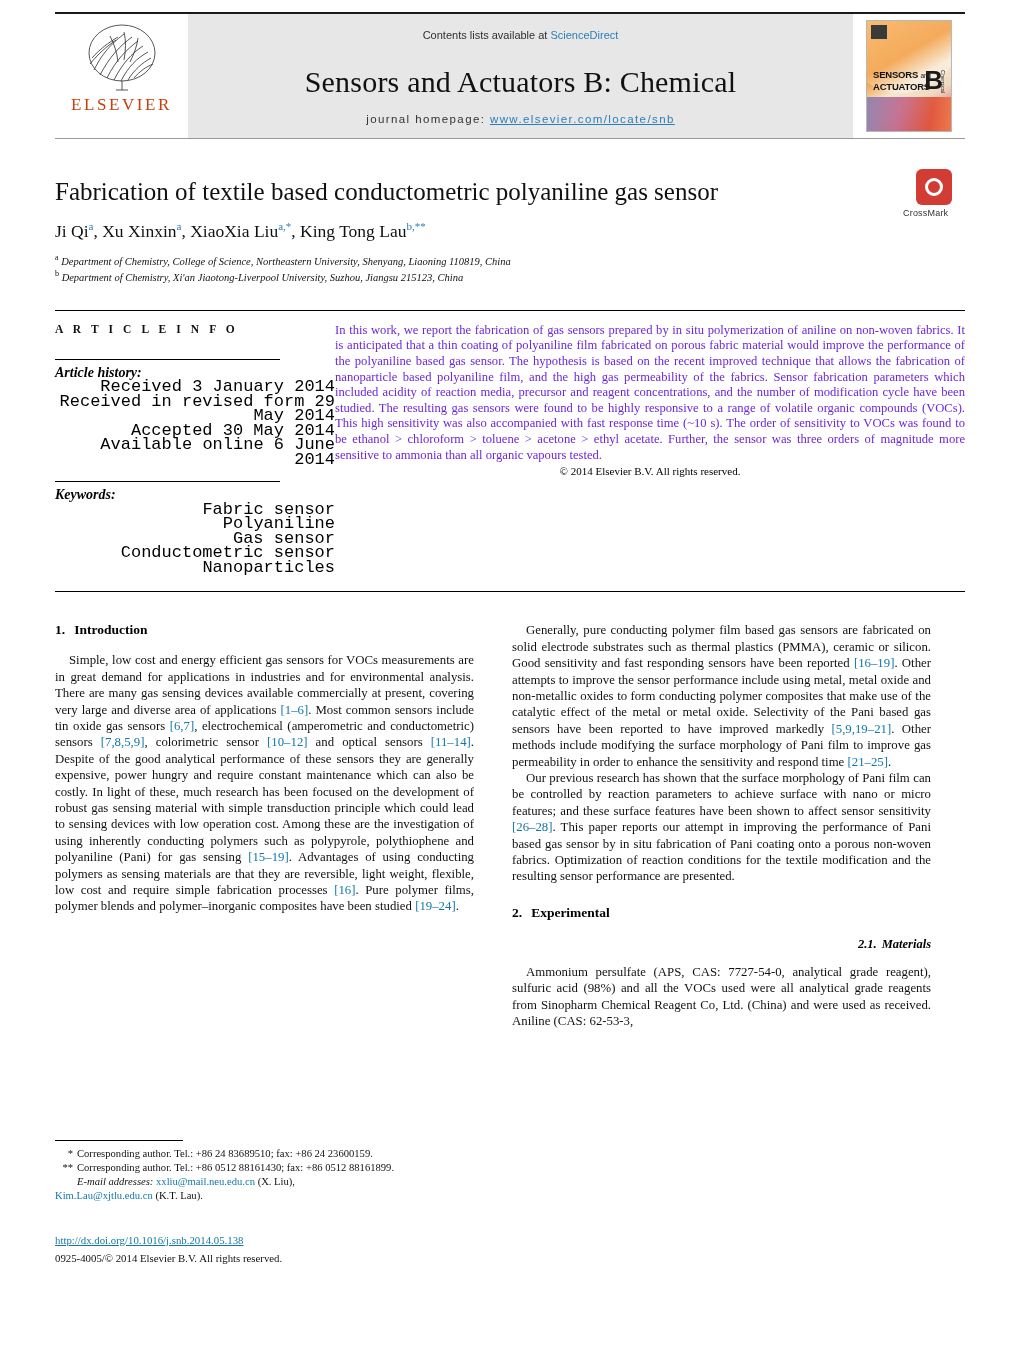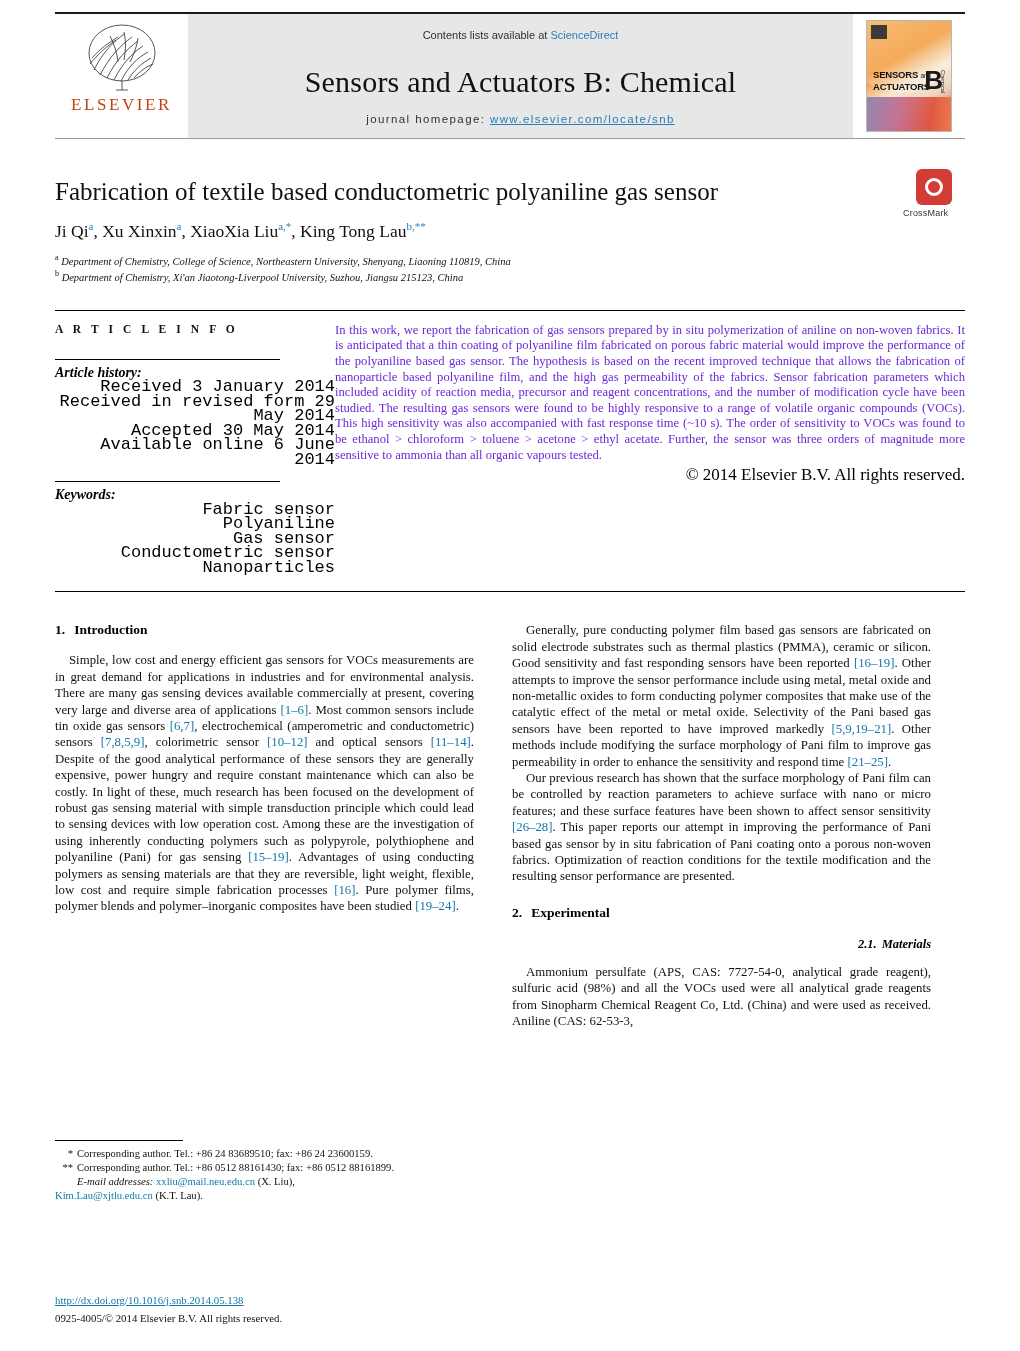--- a/index.html
+++ b/index.html
@@ -239,22 +239,22 @@
   }
   .abstract-body {
     font-family: "Liberation Serif", serif;
     font-size: 12.6px;
     line-height: 15.6px;
     text-align: justify;
     color: #6d28d9;
   }
   .copyright {
     font-family: "Liberation Serif", serif;
-    font-size: 17px;
-    text-align: right;
+    font-size: 11px;
+    text-align: center;
     margin-top: 2px;
   }
 
   
   .columns {
     margin-top: 30px;
     display: flex;
     gap: 38px;
   }
   .col { width: 419px; flex: 0 0 419px; position: relative; }
@@ -300,21 +300,21 @@
     line-height: 14px;
     color: #111;
   }
   .fn .star { display:inline-block; width: 18px; text-align: right; margin-right: 4px;}
   .fn .star2 { display:inline-block; width: 18px; text-align: right; margin-right: 4px;}
   .fn-ital { font-style: italic; }
   .mail { color: #1277a8; }
   .doi-block {
     position: absolute;
     left: 55px;
-    top: 1282px;
+    top: 1222px;
     width: 420px;
   }
   .doi-link {
     font-family: "Liberation Serif", serif;
     font-size: 10.8px;
     color: #1277a8;
     text-decoration: underline;
     display:block;
     margin-bottom: 2px;
   }

